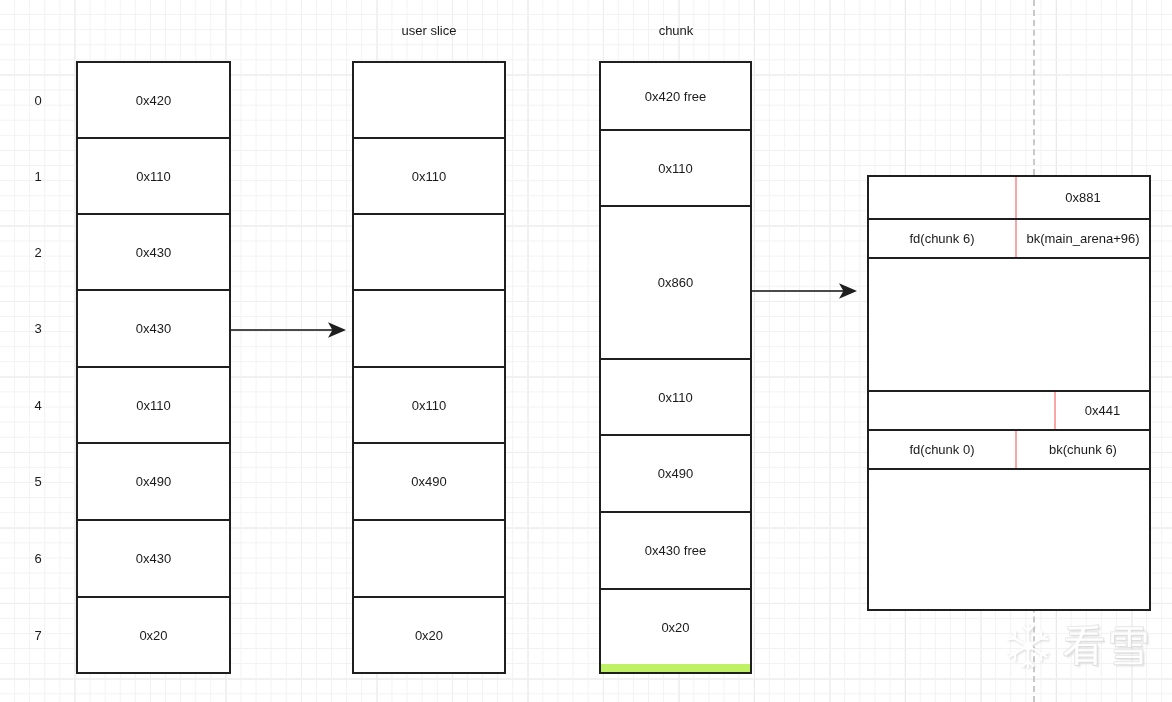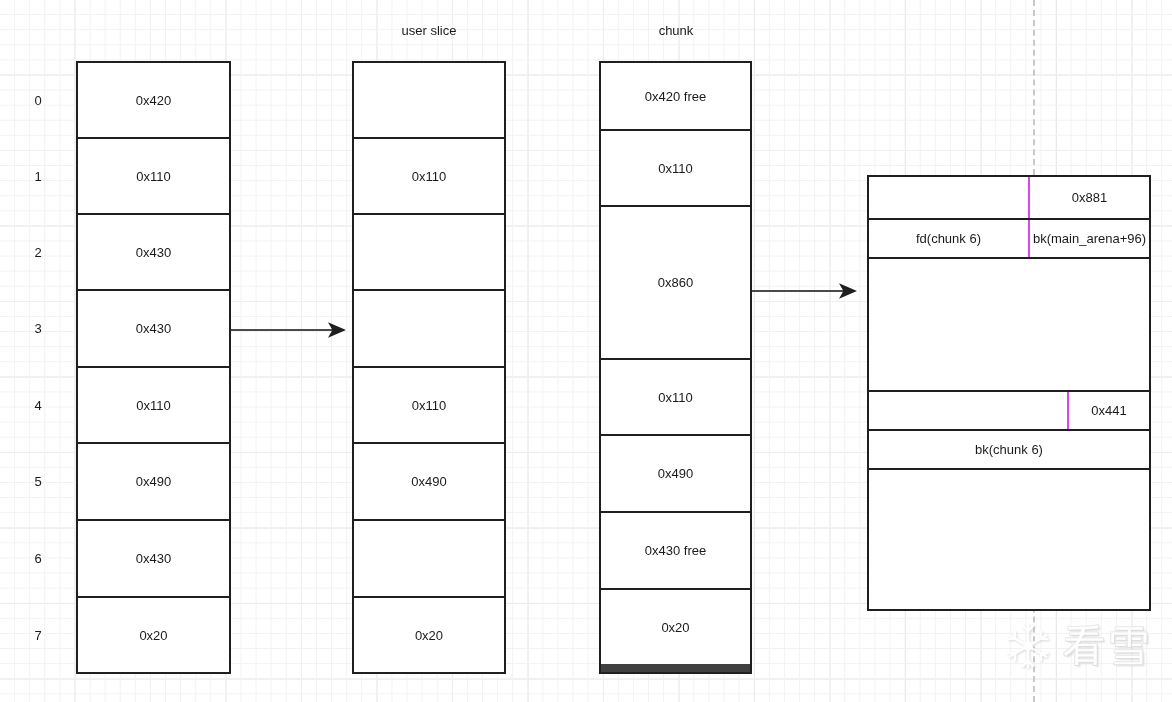--- a/index.html
+++ b/index.html
@@ -58,21 +58,21 @@
     color: #1a1a1a;
     text-align: center;
     width: 20px;
   }
 
   
   .mem-col {
     position: absolute;
     border: 2px solid #1f1f1f;
     box-sizing: border-box;
-    background: #404040;
+    background: #bef264;
   }
   .mem-cell {
     box-sizing: border-box;
     border-bottom: 2px solid #1f1f1f;
     display: flex;
     align-items: center;
     justify-content: center;
     font-size: 13px;
     color: #1a1a1a;
     background: #ffffff;
@@ -102,22 +102,22 @@
     box-sizing: border-box;
     display: flex;
     align-items: center;
     justify-content: center;
     font-size: 13px;
     color: #1a1a1a;
     white-space: nowrap;
     overflow: hidden;
   }
   .struct-cell.left {
-    width: 161px;
-    border-right: 2px solid #d946ef;
+    width: 148px;
+    border-right: 2px solid #fca5a5;
   }
   .struct-cell.right { flex: 1; }
   .struct-cell.full { width: 100%; }
 
   
   .arrow-svg { position: absolute; overflow: visible; }
 
   
   #watermark {
     position: absolute;
@@ -203,20 +203,21 @@
     <div class="struct-cell right">bk(main_arena+96)</div>
   </div>
   <div class="struct-row" style="height:133px;">
     <div class="struct-cell full"></div>
   </div>
   <div class="struct-row" style="height:39px;padding-left:39px;">
     <div class="struct-cell left"></div>
     <div class="struct-cell right">0x441</div>
   </div>
   <div class="struct-row" style="height:39px;">
+    <div class="struct-cell left">fd(chunk 0)</div>
     <div class="struct-cell right">bk(chunk 6)</div>
   </div>
   <div class="struct-row" style="height:139px;">
     <div class="struct-cell full"></div>
   </div>
 </div>
 
 <svg class="arrow-svg" style="left:231px; top:318px; width:125px; height:24px;" viewBox="0 0 125 24">
   <defs>
     <marker id="ah1" markerWidth="9" markerHeight="9" refX="8" refY="4.5" orient="auto">

